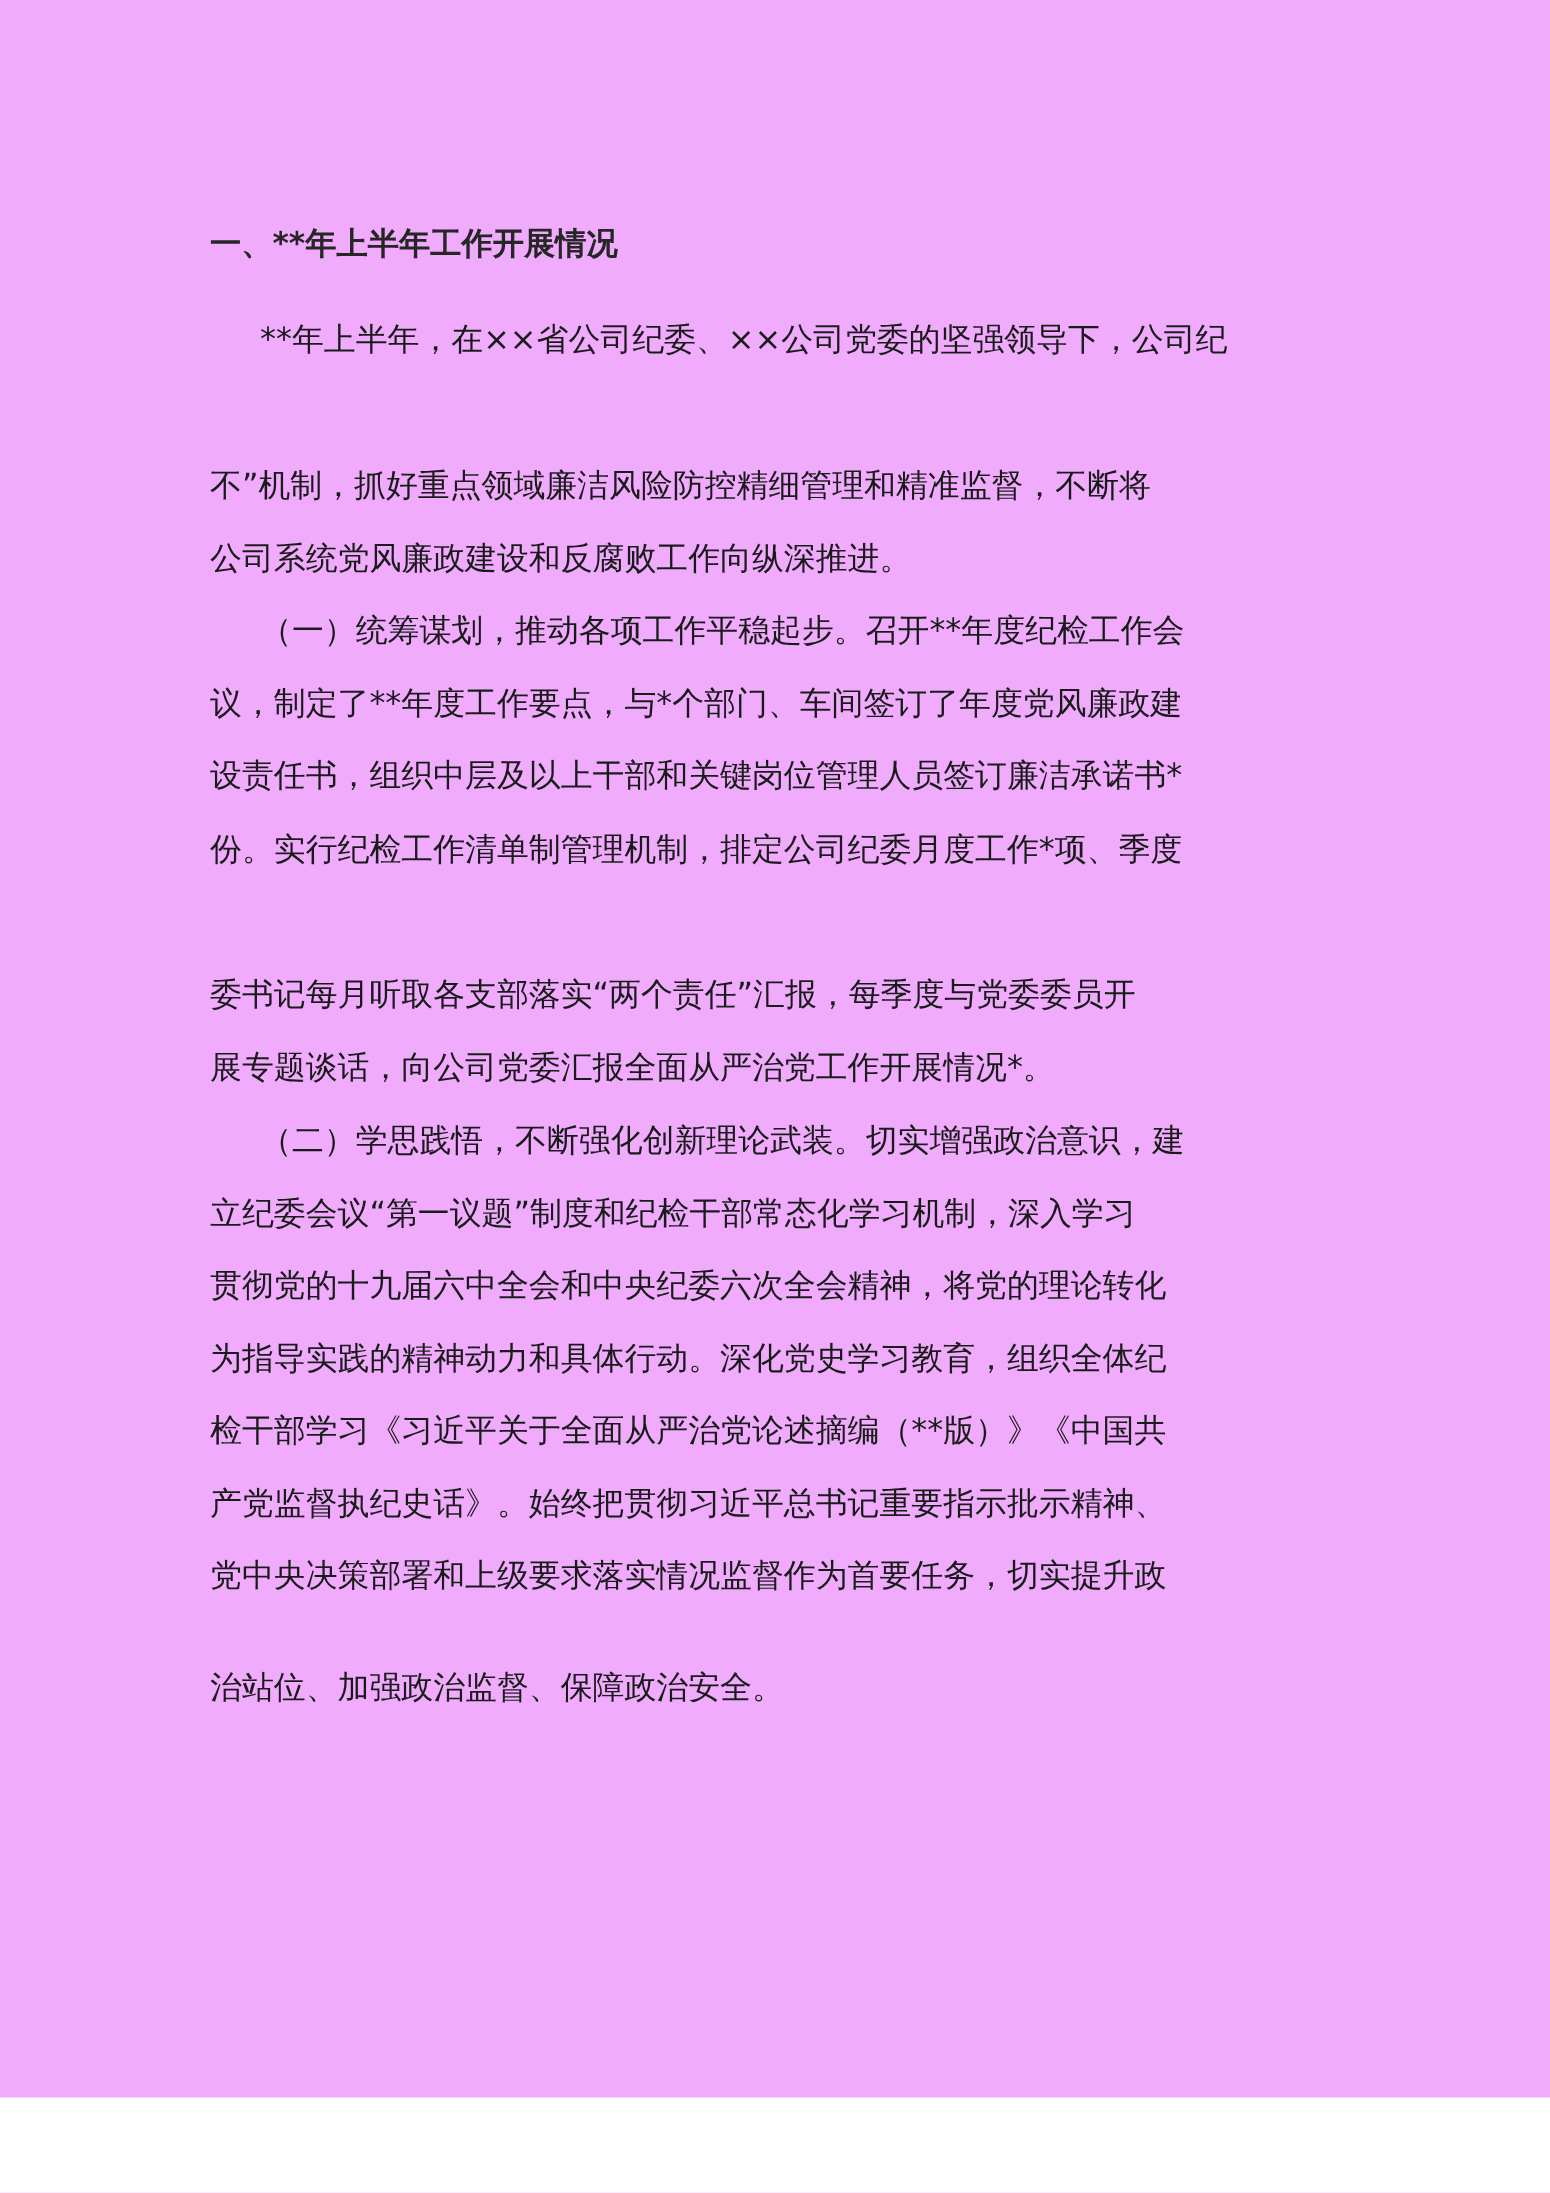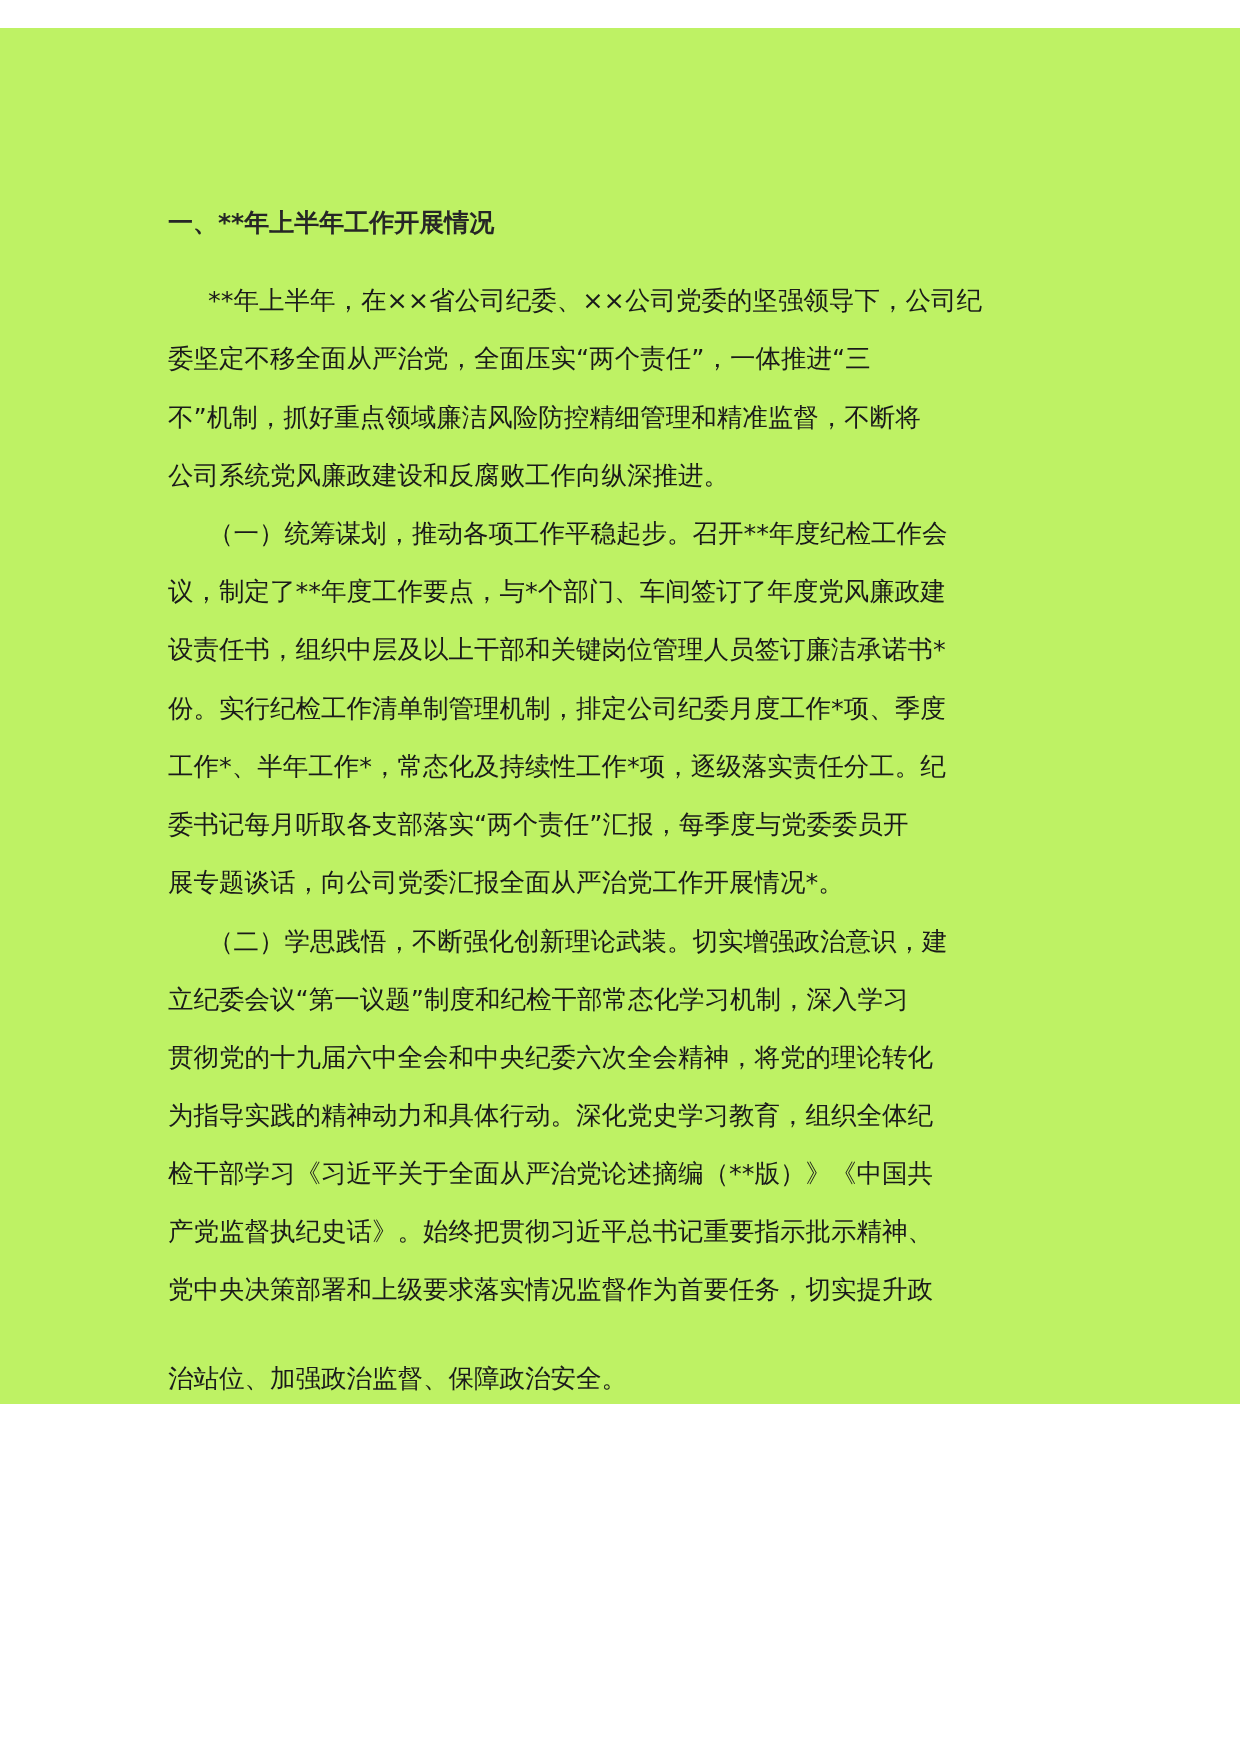--- a/index.html
+++ b/index.html
@@ -12,23 +12,22 @@
       height: 1754px;
       position: relative;
       overflow: hidden;
       font-family: "DejaVu Sans", "Liberation Sans", sans-serif;
       color: #1a1a1a;
     }
     .page {
       position: absolute;
       left: 0; top: 0;
       width: 1240px;
-      height: 1376px;
-      background: #bef264;
-      margin-top: 28px;
+      height: 1678px;
+      background: #f0abfc;
     }
     .heading {
       position: absolute;
       left: 168px;
       top: 178px;
       font-size: 25px;
       font-weight: bold;
       color: #262626;
       white-space: nowrap;
       letter-spacing: 0px;
@@ -46,29 +45,27 @@
     }
   </style>
 </head>
 <body>
 
 <div class="page">
 
   <div class="heading">一、**年上半年工作开展情况</div>
 
   <div class="line indent" style="top:254px;">**年上半年，在××省公司纪委、××公司党委的坚强领导下，公司纪</div>
-  <div class="line" style="top:312px;">委坚定不移全面从严治党，全面压实“两个责任”，一体推进“三</div>
   <div class="line" style="top:371px;">不”机制，抓好重点领域廉洁风险防控精细管理和精准监督，不断将</div>
   <div class="line" style="top:429px;">公司系统党风廉政建设和反腐败工作向纵深推进。</div>
 
   <div class="line indent" style="top:487px;">（一）统筹谋划，推动各项工作平稳起步。召开**年度纪检工作会</div>
   <div class="line" style="top:545px;text-align:right;">议，制定了**年度工作要点，与*个部门、车间签订了年度党风廉政建</div>
   <div class="line" style="top:603px;">设责任书，组织中层及以上干部和关键岗位管理人员签订廉洁承诺书*</div>
   <div class="line" style="top:662px;">份。实行纪检工作清单制管理机制，排定公司纪委月度工作*项、季度</div>
-  <div class="line" style="top:720px;">工作*、半年工作*，常态化及持续性工作*项，逐级落实责任分工。纪</div>
   <div class="line" style="top:778px;">委书记每月听取各支部落实“两个责任”汇报，每季度与党委委员开</div>
   <div class="line" style="top:836px;">展专题谈话，向公司党委汇报全面从严治党工作开展情况*。</div>
 
   <div class="line indent" style="top:895px;">（二）学思践悟，不断强化创新理论武装。切实增强政治意识，建</div>
   <div class="line" style="top:953px;">立纪委会议“第一议题”制度和纪检干部常态化学习机制，深入学习</div>
   <div class="line" style="top:1011px;">贯彻党的十九届六中全会和中央纪委六次全会精神，将党的理论转化</div>
   <div class="line" style="top:1069px;">为指导实践的精神动力和具体行动。深化党史学习教育，组织全体纪</div>
   <div class="line" style="top:1127px;">检干部学习《习近平关于全面从严治党论述摘编（**版）》《中国共</div>
   <div class="line" style="top:1243px;">党中央决策部署和上级要求落实情况监督作为首要任务，切实提升政</div>
   <div class="line" style="top:1185px;">产党监督执纪史话》。始终把贯彻习近平总书记重要指示批示精神、</div>

